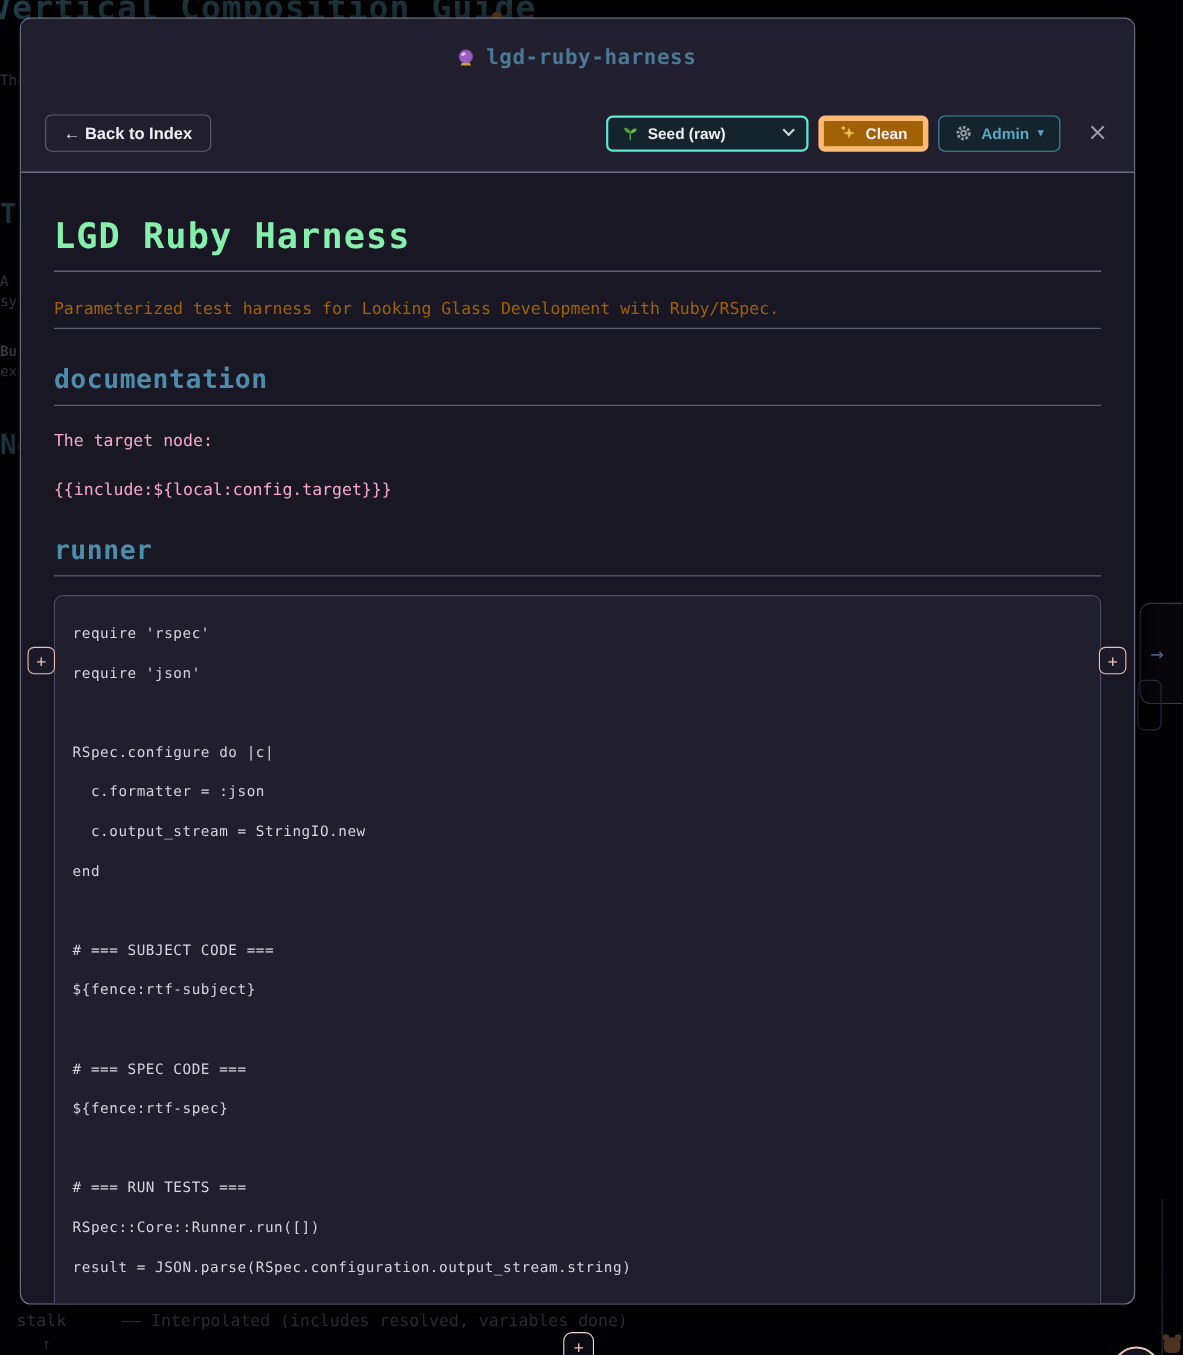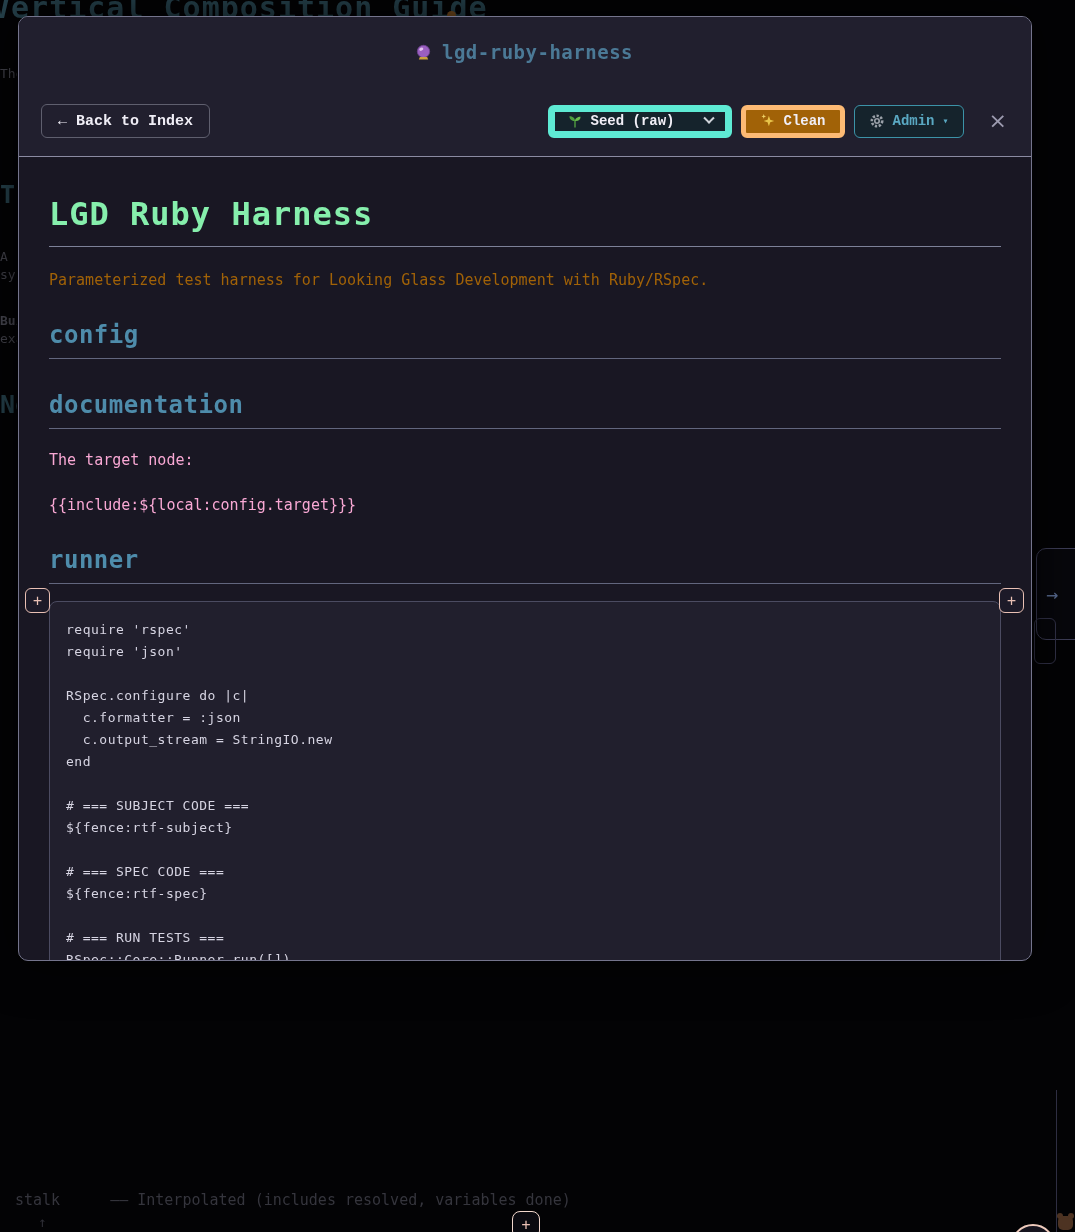--- a/index.html
+++ b/index.html
@@ -27,34 +27,34 @@
   .edge-line { position:absolute; left:1056px; top:1090px; width:1px; height:142px; background:#2e2e42; }
   .bear { position:absolute; left:1058px; top:1216px; width:15px; height:14px;
           background:#5a3c28; border-radius:5px; opacity:.85; }
   .bear::before, .bear::after { content:""; position:absolute; top:-3px; width:6px; height:6px;
           border-radius:50%; background:#5a3c28; }
   .bear::before { left:-1px; } .bear::after { right:-1px; }
   .fab-circle { position:absolute; left:1011px; top:1224px; width:44px; height:44px;
                 border:2px solid #eecabc; border-radius:50%; background:#16141e; }
 
   
-  .modal { position:absolute; left:18px; top:16px; width:1014px; height:945px;
+  .modal { position:absolute; left:18px; top:16px; width:1014px; height:1170px;
            background:#191723; border:1px solid #74748c; border-radius:10px;
            box-shadow:0 0 50px rgba(0,0,0,.8); overflow:hidden; }
   .modal-header { background:#211f2e; border-bottom:1px solid #8b8ba2;
                   padding:24px 24px 18px 22px; }
   .modal-title-row { display:flex; justify-content:center; align-items:center; gap:10px; }
   .modal-title { color:#4b7996; font-size:19px; font-weight:bold; letter-spacing:.5px; }
   .toolbar { margin-top:41px; display:flex; align-items:center; }
   .toolbar-right { margin-left:auto; display:flex; align-items:center; gap:9px; }
   .btn, .select { display:flex; align-items:center; gap:8px; height:33px; border-radius:6px;
-         font-family:Liberation Mono, monospace; font-size:14px; font-weight:bold;
+         font-family:Liberation Sans, sans-serif; font-size:14px; font-weight:bold;
          color:#f0eef6; cursor:pointer; padding:0 14px;text-align:center; }
   .btn-back { height:34px; background:#211f2e; border:1px solid #5f5f6e; font-size:15px; padding:0 16px; }
-  .select-seed { width:184px; background:#15232c; border:7px solid #5eead4; padding:0 12px; }
+  .select-seed { width:184px; background:#15232c; border:2px solid #5eead4; padding:0 12px; }
   .chevron { margin-left:auto; width:8px; height:8px; border-right:2px solid #cfd4da;
              border-bottom:2px solid #cfd4da; transform:rotate(45deg) translate(-2px,-2px); }
   .btn-clean { background:#a16207; border:5px solid #fdba74; }
   .btn-admin { background:#15232c; border:1px solid #3c93a8; color:#5aa8c2; }
   .caret { font-size:10px; color:#5aa8c2; }
   .close-x { margin-left:16px; color:#9d9bb0; font-size:22px; font-family:"DejaVu Sans", sans-serif;
              cursor:pointer; line-height:1; }
 
   
   .modal-body { padding:0 30px; }
@@ -63,21 +63,21 @@
   .hr2 { border:none; border-top:1px solid #62667e; margin-top:9px; }
   .intro { color:#a16207; font-size:15px; font-weight:500; margin-top:24px; }
   h2 { color:#4e8cab; font-size:24px; font-weight:bold; margin-top:32px; letter-spacing:.5px; }
   .code-block { background:#211f2d; border:1px solid #4b4b61; border-radius:8px;
                 color:#d6d4e2; font-size:13px; }
   .code-small { margin-top:16px; padding:21px 16px; letter-spacing:.5px; }
   .code-key { color:#5d7795; }
   .doc-p { color:#f9a8d4; font-size:15px; margin-top:22px; }
   .doc-p + .doc-p { margin-top:27px; }
   .code-big { margin-top:17px; padding:17px 16px 26px; white-space:pre;
-              line-height:22px; letter-spacing:.5px; overflow:hidden; }
+              line-height:36px; letter-spacing:.5px; overflow:hidden; }
 
   
   .plus { position:absolute; width:25px; height:25px; border-radius:6px;
           background:#1c1a28; border:1px solid #e9c0b4; color:#e9c0b4;
           font-size:15px; font-family:"DejaVu Sans Mono", monospace;
           display:flex; align-items:center; justify-content:center; cursor:pointer; }
   .plus-left { left:25px; top:588px; }
   .plus-right { left:999px; top:588px; }
   .plus-bottom { left:512px; top:1211px; width:28px; height:28px; border-radius:8px;
                  background:#0a0a10; border-color:#f2d8ce; }
@@ -163,21 +163,20 @@
         <span class="close-x">×</span>
       </div>
     </div>
   </div>
 
   <div class="modal-body">
     <h1>LGD Ruby Harness</h1>
     <hr class="hr1">
     <p class="intro">Parameterized test harness for Looking Glass Development with Ruby/RSpec.</p>
 
-    <h2>config</h2>
     <hr class="hr2">
 
     <h2>documentation</h2>
     <hr class="hr2">
     <p class="doc-p">The target node:</p>
     <p class="doc-p">{{include:${local:config.target}}}</p>
 
     <h2>runner</h2>
     <hr class="hr2">
     <pre class="code-block code-big">require 'rspec'

